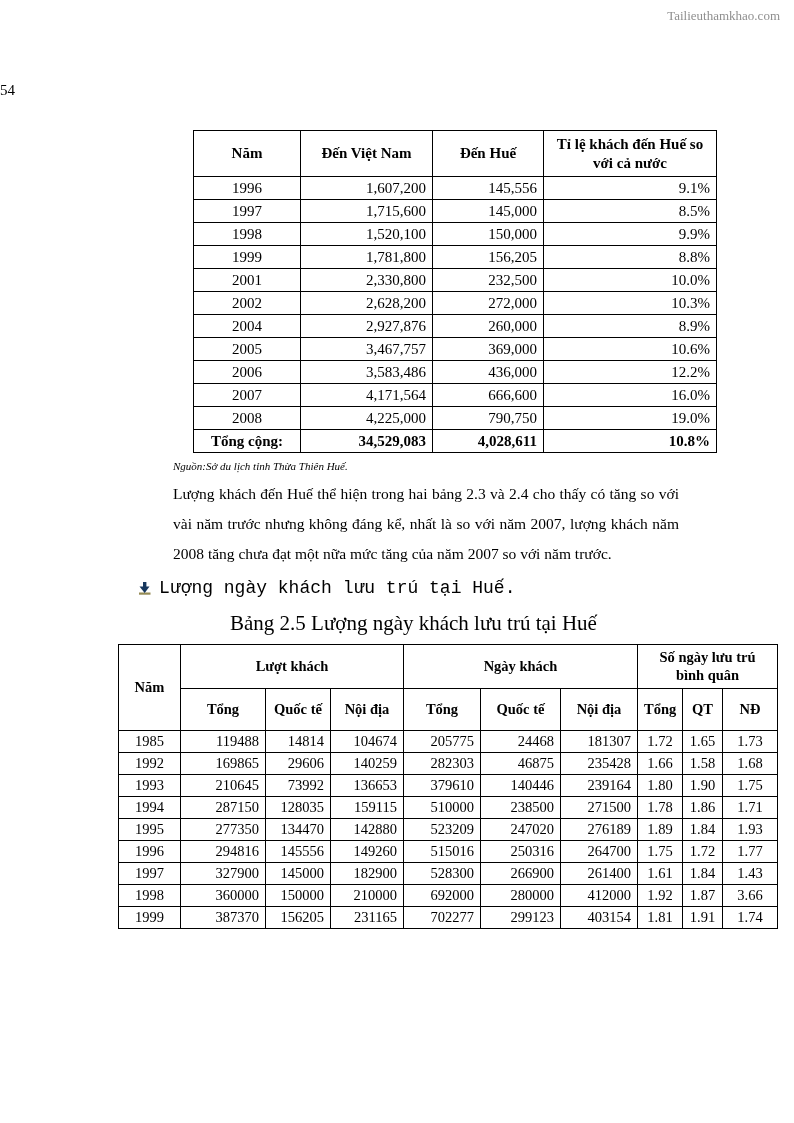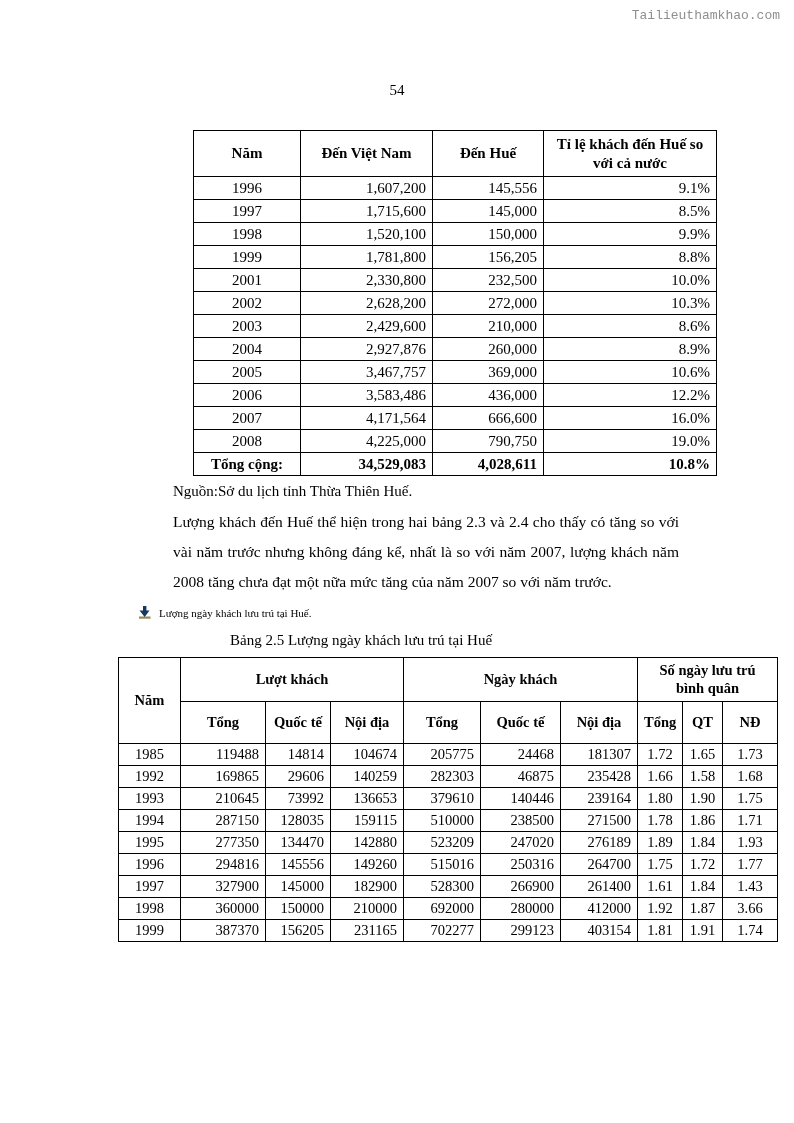--- a/index.html
+++ b/index.html
@@ -4,45 +4,45 @@
 <style>
   * { margin:0; padding:0; box-sizing:border-box; }
   html,body { background:#ffffff; }
   body {
     width:794px; height:1123px; position:relative;
     font-family:"Liberation Serif","DejaVu Serif",serif; color:#000;
     overflow:hidden;
   }
   .watermark {
     position:absolute; top:8px; right:14px;
-    font-family:Liberation Mono, monospace;
+    font-family:Liberation Serif, serif;
     font-size:13px; color:#8f8f8f;
   }
-  .page-number { padding-top:82px; text-align:center; font-size:15px; }
+  .page-number { padding-top:82px; text-align:left; font-size:15px; }
 
   table { border-collapse:collapse; table-layout:fixed; }
   th, td { border:1px solid #000; padding:1px 6px; overflow:hidden; vertical-align:middle; }
   th { font-weight:bold; text-align:center; }
 
   
   .table1 { margin:31px 0 0 193px; width:523px; font-size:15px; }
   .table1 thead th { height:46px; line-height:1.25; }
   .table1 td { height:23px; }
   .table1 td:nth-child(1) { text-align:center; }
   .table1 td:nth-child(2),
   .table1 td:nth-child(3),
   .table1 td:nth-child(4) { text-align:right; }
   .table1 tfoot td { font-weight:bold; }
 
   
-  .source { margin:7px 0 0 173px; font-size:15px; }
+  .source { margin:7px 0 0 173px; font-style:italic; font-size:11px; }
   .para   { margin:7px 8px 0 173px; width:506px; text-align:justify; font-size:15.5px; line-height:30px; }
-  .bullet-line { margin:9px 0 0 138px; font-size:11px; display:flex; align-items:center; gap:7px; }
+  .bullet-line { margin:9px 0 0 138px; font-size:18px; display:flex; align-items:center; gap:7px;font-family:Liberation Mono, monospace; }
   .bullet-icon { display:inline-flex; flex:0 0 auto; }
-  .caption { margin:13px 12px 0 230px; font-size:15px; }
+  .caption { margin:13px 12px 0 230px; font-size:21px; }
 
   
   .table2 { margin:8px 0 0 118px; width:659px; font-size:14.5px; }
   .table2 thead tr:nth-child(1) th { height:44px; line-height:1.2; }
   .table2 thead tr:nth-child(2) th { height:42px; line-height:1.2; }
   .table2 td { height:22px; }
   .table2 td:nth-child(1) { text-align:center; }
   .table2 td:nth-child(2), .table2 td:nth-child(3), .table2 td:nth-child(4),
   .table2 td:nth-child(5), .table2 td:nth-child(6), .table2 td:nth-child(7) { text-align:right; }
   .table2 td:nth-child(8), .table2 td:nth-child(9), .table2 td:nth-child(10) { text-align:center; padding:1px 2px; }
@@ -98,26 +98,20 @@
         <td>2001</td>
         <td>2,330,800</td>
         <td>232,500</td>
         <td>10.0%</td>
       </tr>
       <tr>
         <td>2002</td>
         <td>2,628,200</td>
         <td>272,000</td>
         <td>10.3%</td>
-      </tr>
-      <tr>
-        <td>2003</td>
-        <td>2,429,600</td>
-        <td>210,000</td>
-        <td>8.6%</td>
       </tr>
       <tr>
         <td>2004</td>
         <td>2,927,876</td>
         <td>260,000</td>
         <td>8.9%</td>
       </tr>
       <tr>
         <td>2005</td>
         <td>3,467,757</td>

